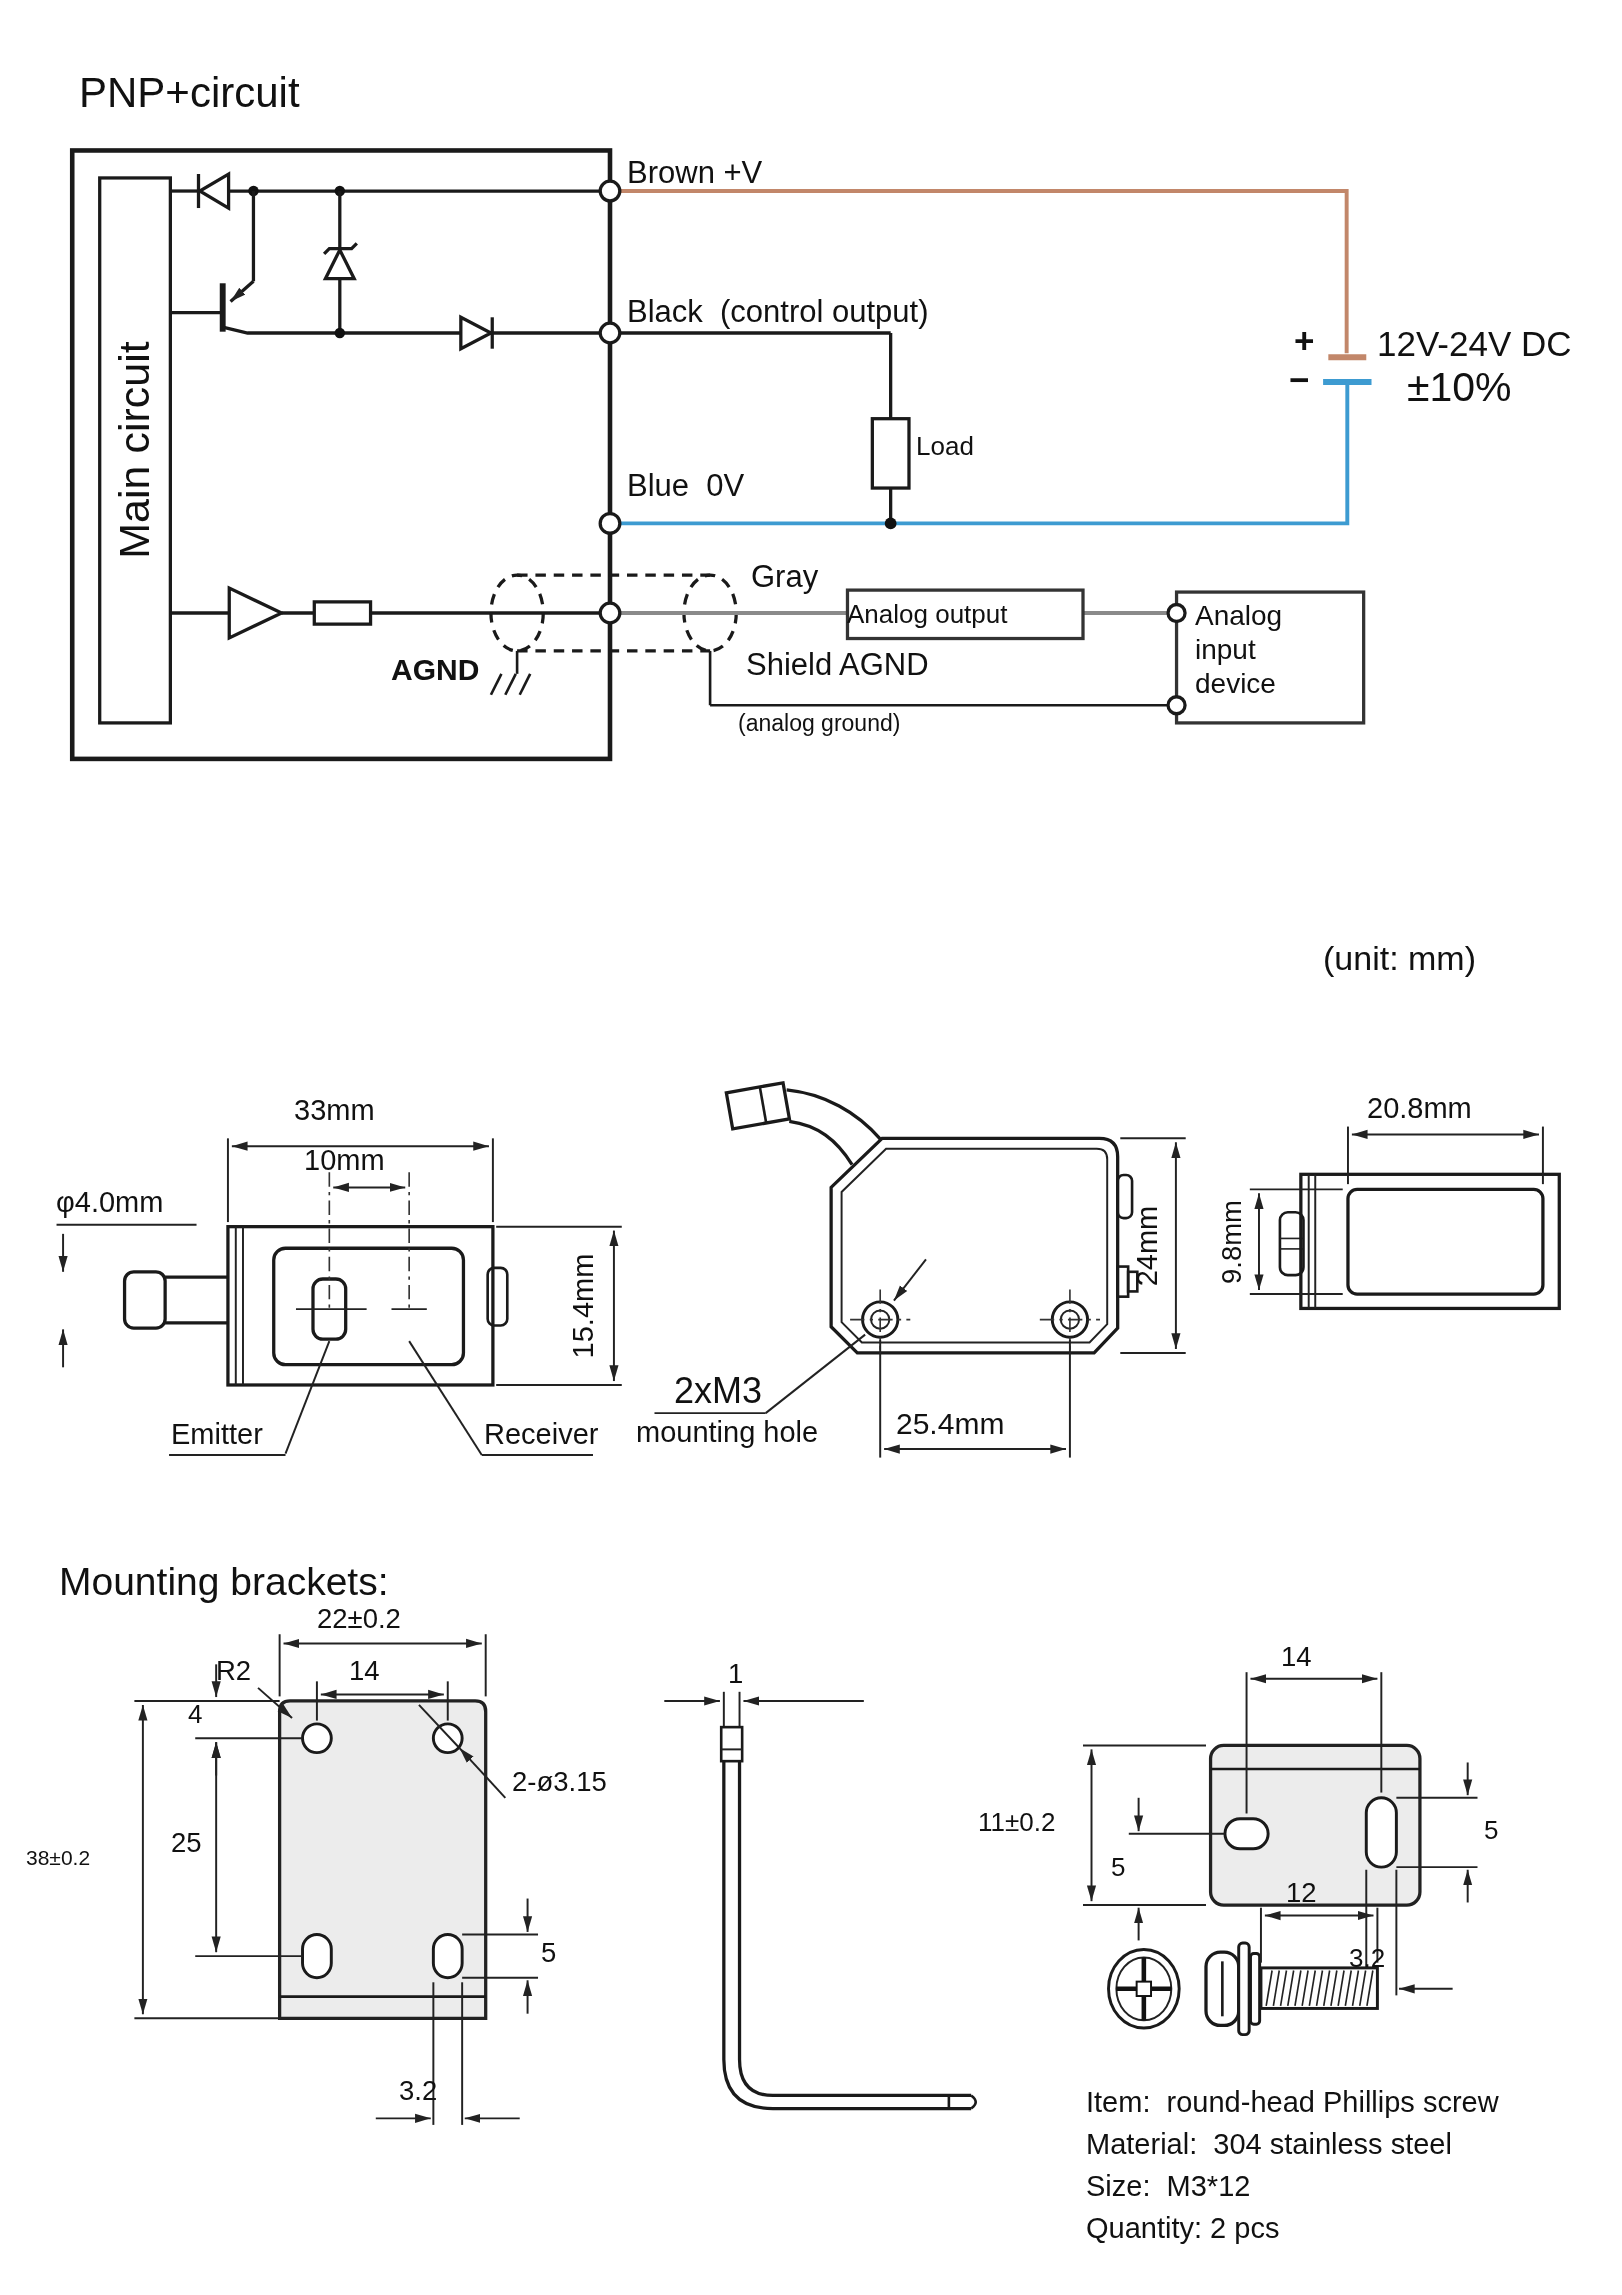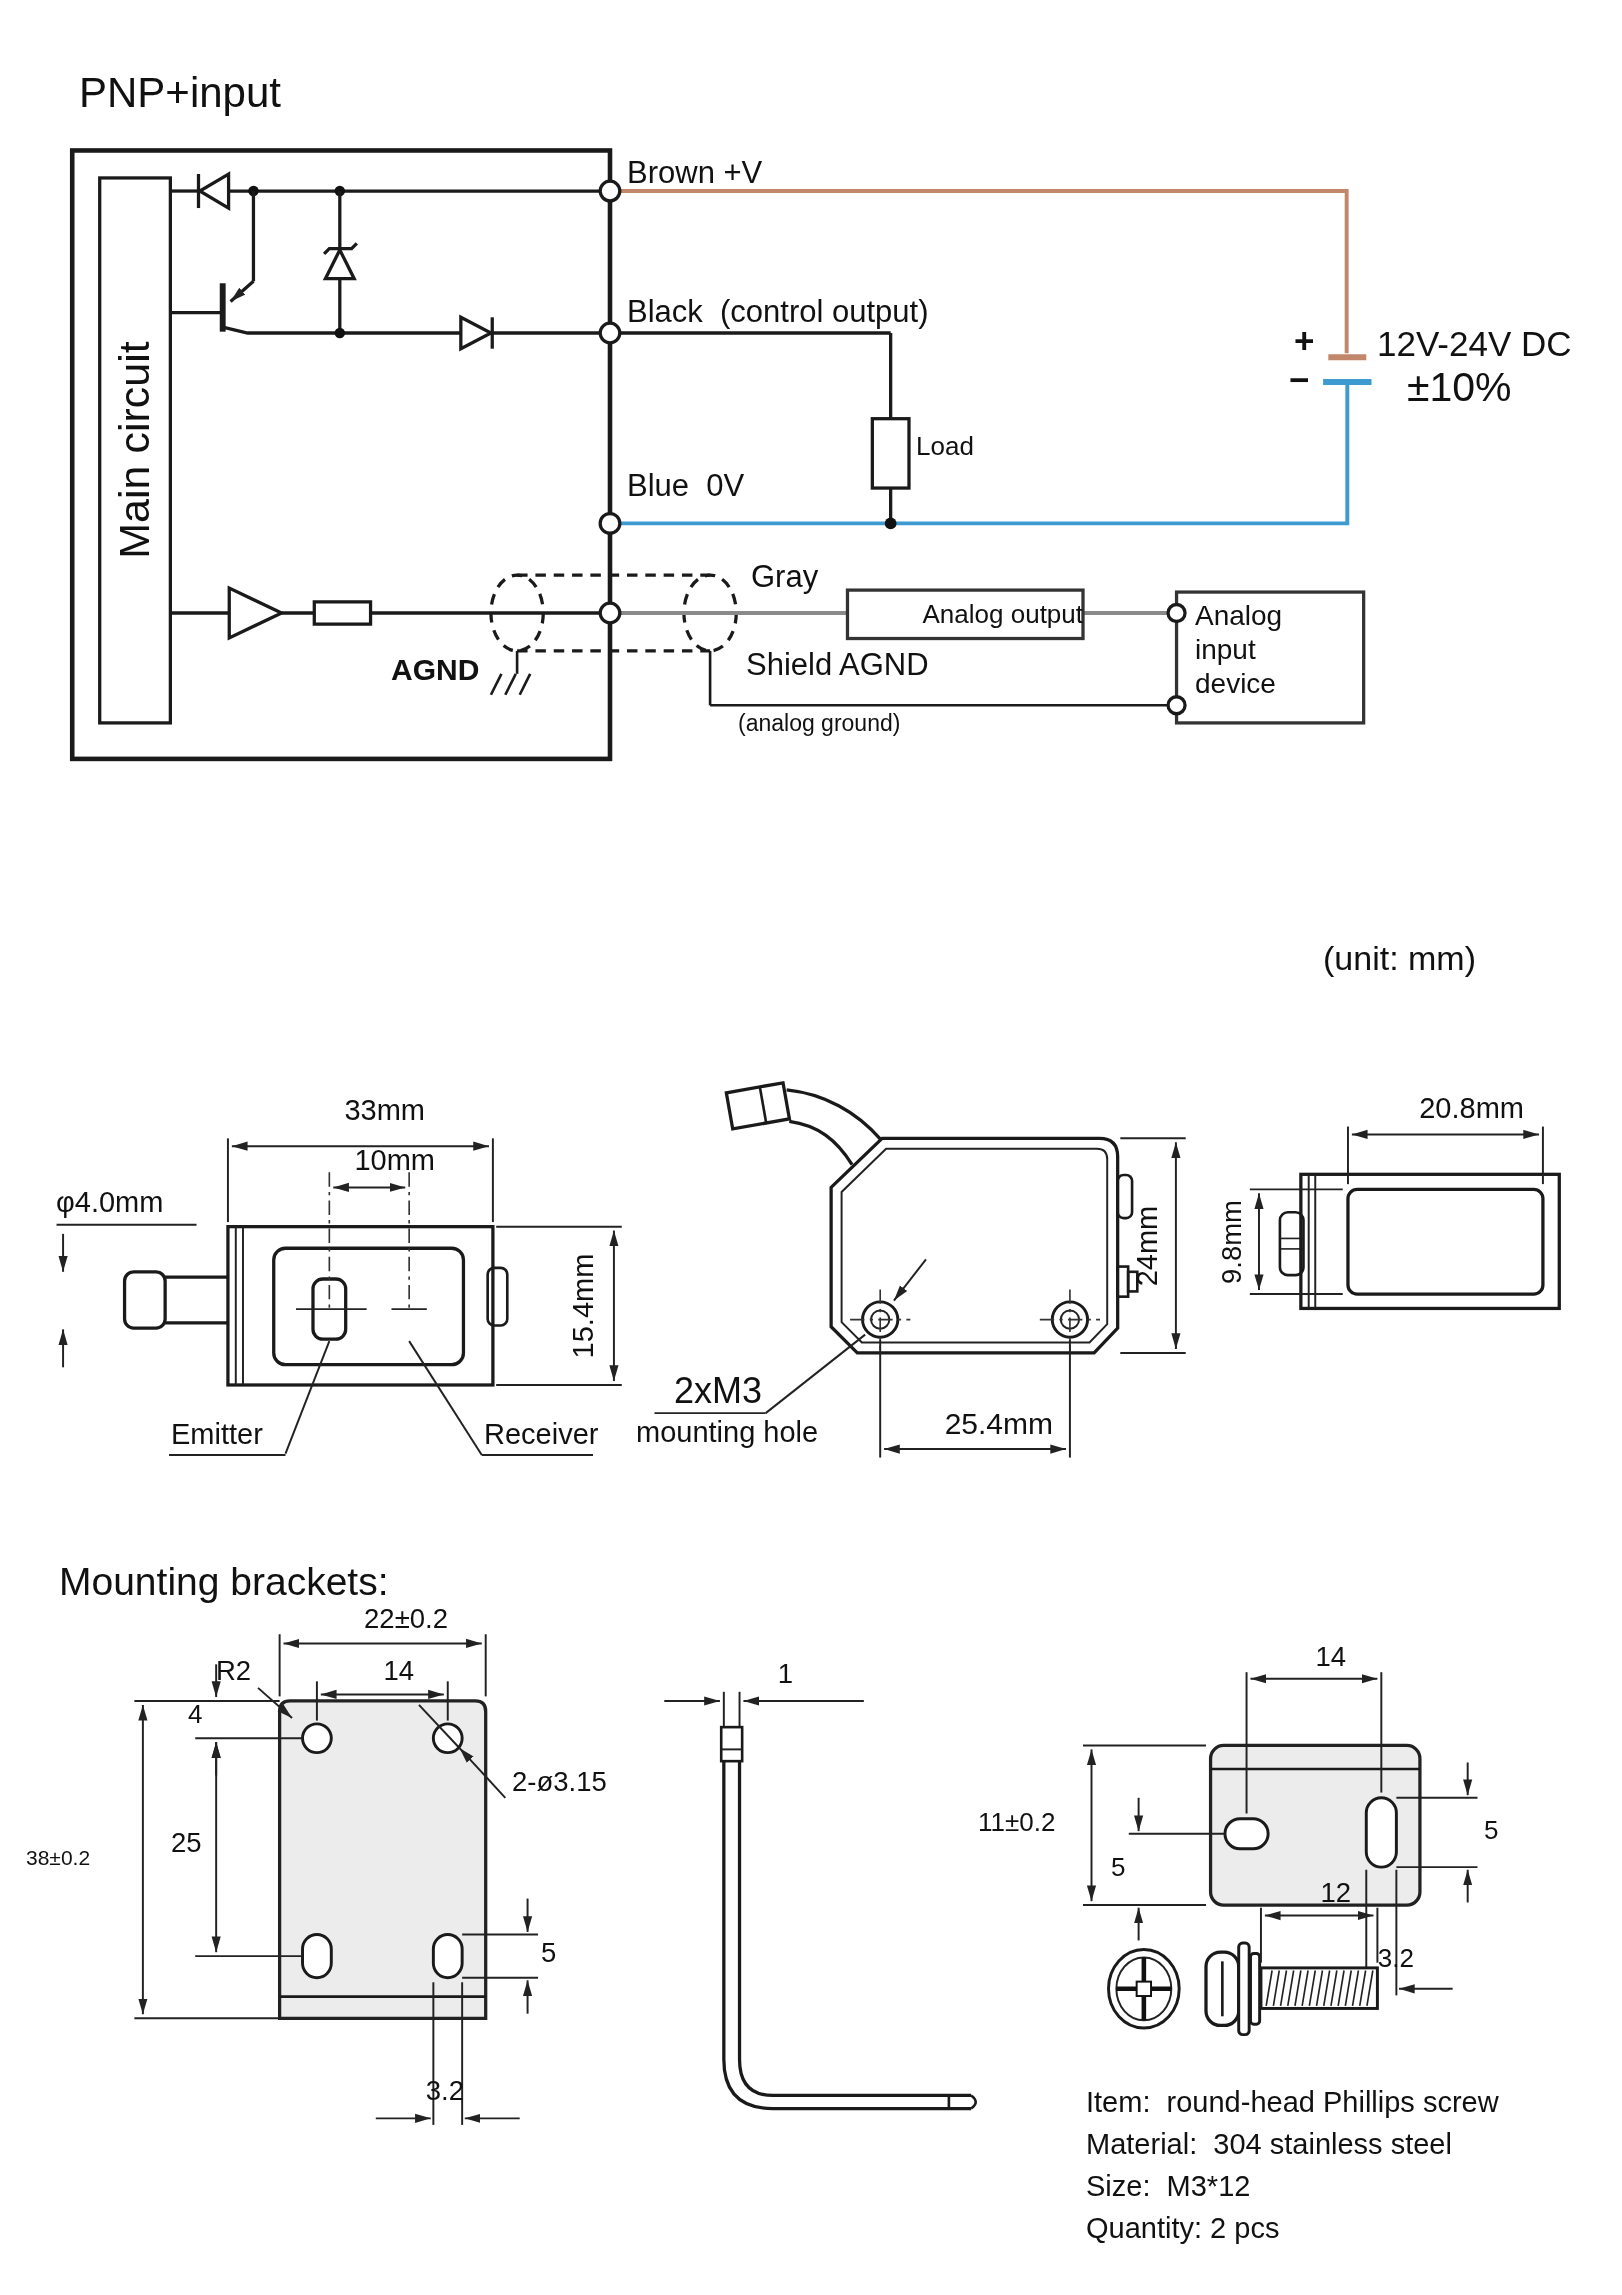--- a/index.html
+++ b/index.html
@@ -1,20 +1,20 @@
 <!DOCTYPE html>
 <html style="font-size:10.5px"><head>
 <meta charset="utf-8">
 <style>
   html,body{margin:0;padding:0;background:#fff}
   #page{position:relative;width:1623px;height:2295px;background:#fff;
         font-family:"Liberation Sans",sans-serif;color:#111;overflow:hidden}
   svg.canvas{position:absolute;left:0;top:0}
   .lbl{position:absolute;white-space:pre;line-height:1.06;color:#111}
-  .c{text-align:right}
+  .c{text-align:left}
   .r{}
   .v{transform:translate(-50%,-50%) rotate(-90deg)}
   .b{font-weight:bold}
   
   .w7{stroke:#1a1a1a;stroke-width:7;fill:none}
   .w5{stroke:#1a1a1a;stroke-width:5;fill:none}
   .w4{stroke:#1a1a1a;stroke-width:4;fill:none}
   .fw{fill:#fff;stroke:#1a1a1a;stroke-width:5}
   .fw4{fill:#fff;stroke:#1a1a1a;stroke-width:4.5}
   .dim{stroke:#222;stroke-width:3;fill:none}
@@ -308,21 +308,21 @@
       <line x1="2065" y1="3012" x2="2056" y2="3066" class="thin"></line>
       <line x1="2076" y1="3012" x2="2067" y2="3066" class="thin"></line>
       <line x1="2087" y1="3012" x2="2078" y2="3066" class="thin"></line>
       <line x1="2098" y1="3012" x2="2089" y2="3066" class="thin"></line>
       <line x1="1927" y1="3000" x2="1927" y2="2916" class="dim"></line>
       <line x1="2105" y1="3000" x2="2105" y2="2916" class="dim"></line>
       <line x1="1933" y1="2928" x2="2099" y2="2928" class="dim" marker-start="url(#al)" marker-end="url(#ar)"></line>
     </g>
   </svg>
 
-  <div class="lbl" style="left:79px;top:71px;font-size:42px">PNP+input</div>
+  <div class="lbl" style="left:79px;top:71px;font-size:42px">PNP+circuit</div>
   <div class="lbl v" style="left:135px;top:450px;font-size:43px">Main circuit</div>
   <div class="lbl" style="left:627px;top:157px;font-size:31px">Brown +V</div>
   <div class="lbl" style="left:627px;top:296px;font-size:31px">Black  (control output)</div>
   <div class="lbl" style="left:627px;top:470px;font-size:31px">Blue  0V</div>
   <div class="lbl" style="left:751px;top:561px;font-size:31px">Gray</div>
   <div class="lbl" style="left:916px;top:433px;font-size:26px">Load</div>
   <div class="lbl c" style="left:847px;top:590px;width:236px;height:48px;line-height:48px;font-size:26px">Analog output</div>
   <div class="lbl" style="left:1195px;top:599px;width:121px;font-size:28px;line-height:34px;white-space:normal">Analog input device</div>
   <div class="lbl b" style="left:391px;top:654px;font-size:30px">AGND</div>
   <div class="lbl" style="left:746px;top:649px;font-size:31px">Shield AGND</div>

